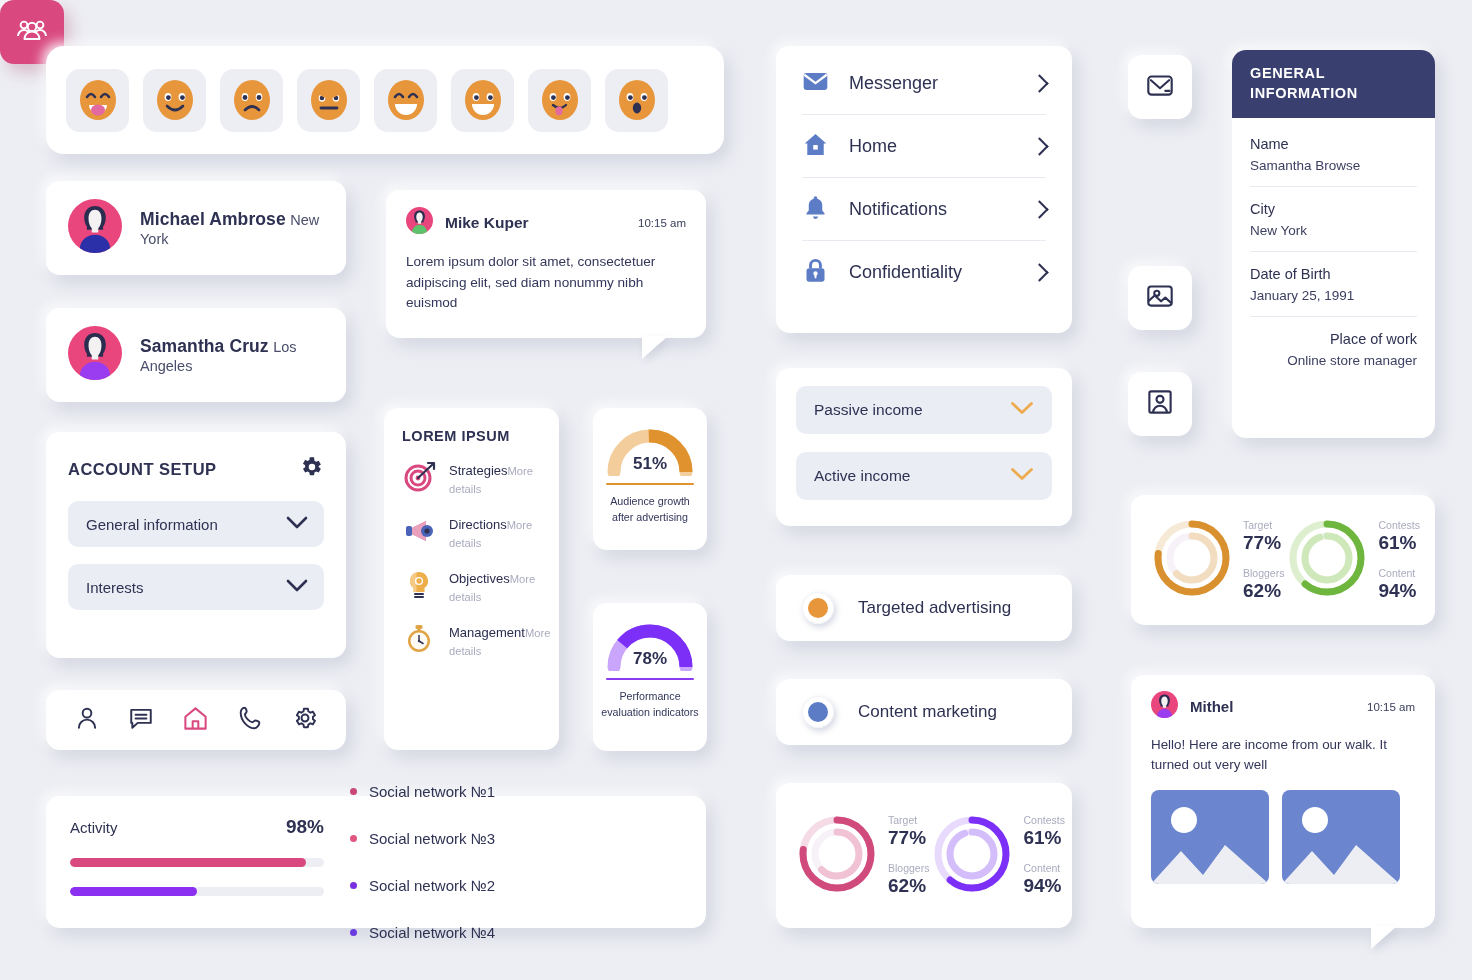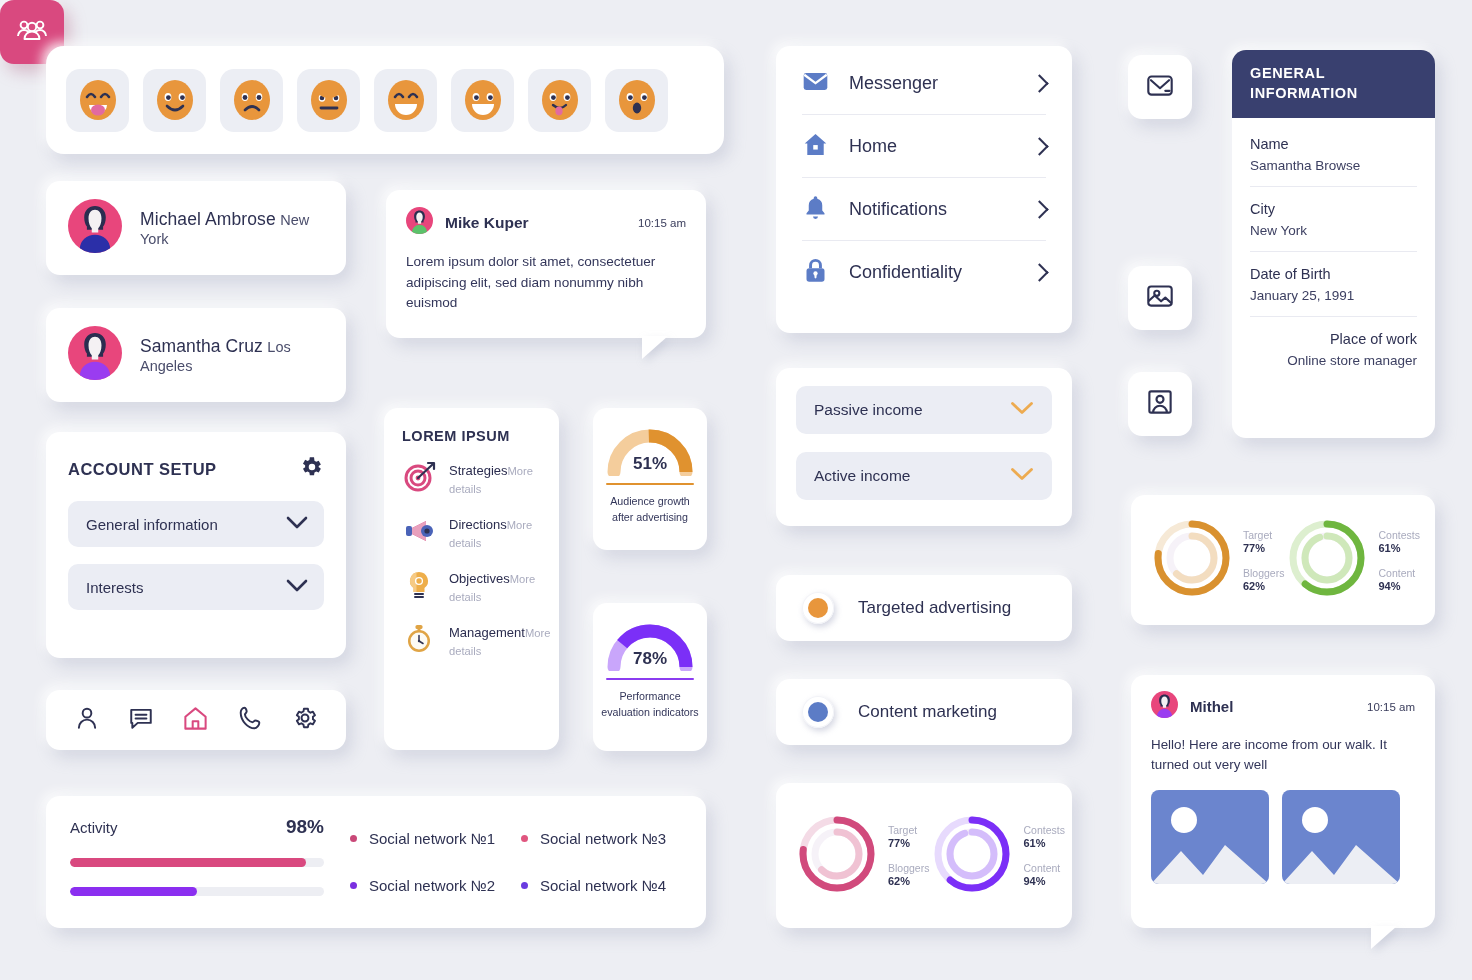--- a/index.html
+++ b/index.html
@@ -22,21 +22,21 @@
   #emoji-bar { left:46px; top:46px; width:678px; height:108px; border-radius:18px;
     display:flex; align-items:center; gap:14px; padding:0 20px; }
   .emoji-cell { width:63px; height:63px; border-radius:14px; background:#eceef4;
      display:flex; align-items:center; justify-content:center; }
   .emoji-cell svg { display:block; }
 
   
   .contact { width:300px; height:94px; display:flex; align-items:center; padding:0 22px; gap:18px; }
   #contact-1 { left:46px; top:181px; }
   #contact-2 { left:46px; top:308px; }
-  .contact .names .nm { font-size:17.5px; font-weight:normal; letter-spacing:.1px; }
+  .contact .names .nm { font-size:17.5px; font-weight:bold; letter-spacing:.1px; }
   .contact .names .ct { font-size:14.5px; color:#4a4d6b; margin-top:5px; }
 
   
   #msg-mike { left:386px; top:190px; width:320px; height:148px; padding:17px 20px; }
   #msg-mike .hd { display:flex; align-items:center; gap:12px; }
   #msg-mike .hd .nm { font-size:15.5px; font-weight:bold; flex:1; }
   #msg-mike .hd .tm { font-size:11.5px; color:#3a3d5c; }
   #msg-mike .bd { margin-top:14px; font-size:13.6px; line-height:1.52; color:#33365a; }
   .tail-br { position:absolute; right:38px; bottom:-21px; width:0; height:0;
      border-left:26px solid #fff; border-bottom:23px solid transparent; filter:drop-shadow(3px 4px 4px rgba(160,165,190,.3)); }
@@ -72,21 +72,21 @@
   .gauge-cap { margin-top:9px; font-size:10.7px; line-height:1.45; color:#33365a; }
 
   
   #activity { left:46px; top:796px; width:660px; height:132px; padding:20px 24px; display:flex; }
   #activity .left { width:254px; }
   #activity .hdr { display:flex; justify-content:space-between; align-items:baseline; }
   #activity .hdr .lb { font-size:15px; }
   #activity .hdr .pc { font-size:19px; font-weight:bold; }
   .track { height:9px; background:#edeef3; border-radius:5px; margin-top:20px; overflow:hidden; }
   .track > i { display:block; height:100%; border-radius:5px; }
-  #activity .legend { flex:1; display:grid; grid-template-columns:1fr 1fr; align-content:center;
+  #activity .legend { flex:1; display:grid; grid-template-columns:1fr; align-content:center;
     row-gap:30px; column-gap:10px; padding-left:26px; }
   .lg { display:flex; align-items:center; gap:12px; font-size:15px; color:#2e3152; }
   .lg .dot { width:7px; height:7px; border-radius:50%; flex:none; }
 
   
   #nav-menu { left:776px; top:46px; width:296px; height:287px; padding:6px 26px; }
   .nav-item { height:63px; display:flex; align-items:center; gap:20px; border-bottom:1px solid #e9eaf1; }
   .nav-item:last-child { border-bottom:none; }
   .nav-item .lbl { flex:1; font-size:18px; }
   .chev-r { width:13px; height:13px; border-right:2.6px solid #2e3152; border-top:2.6px solid #2e3152; transform:rotate(45deg); }
@@ -106,21 +106,21 @@
      box-shadow: 2px 3px 6px rgba(160,165,190,.45), -2px -2px 5px #fff, inset 0 0 0 1px #f2f3f7;
      display:flex; align-items:center; justify-content:center; }
   .rad > i { width:20px; height:20px; border-radius:50%; display:block; }
 
   
   .donut-card { padding:16px 18px; display:flex; align-items:center; }
   #donut-pink { left:776px; top:783px; width:296px; height:145px; }
   #donut-orange { left:1131px; top:495px; width:304px; height:130px; }
   .dgroup { display:flex; align-items:center; gap:8px; flex:1; }
   .dlabels .dl-t { font-size:10.5px; color:#a9abbe; }
-  .dlabels .dl-v { font-size:11px; font-weight:bold; margin-top:1px; }
+  .dlabels .dl-v { font-size:19px; font-weight:bold; margin-top:1px; }
   .dlabels .pair + .pair { margin-top:13px; }
 
   
   .icon-btn { left:1128px; width:64px; height:64px; border-radius:14px;
      display:flex; align-items:center; justify-content:center; }
   #icon-mail { top:55px; }
   #icon-group { top:161px; background:#d9497f; box-shadow: 6px 8px 16px rgba(180,110,140,.4), -3px -3px 10px rgba(255,255,255,.7); }
   #icon-image { top:266px; }
   #icon-portrait { top:372px; }
 

